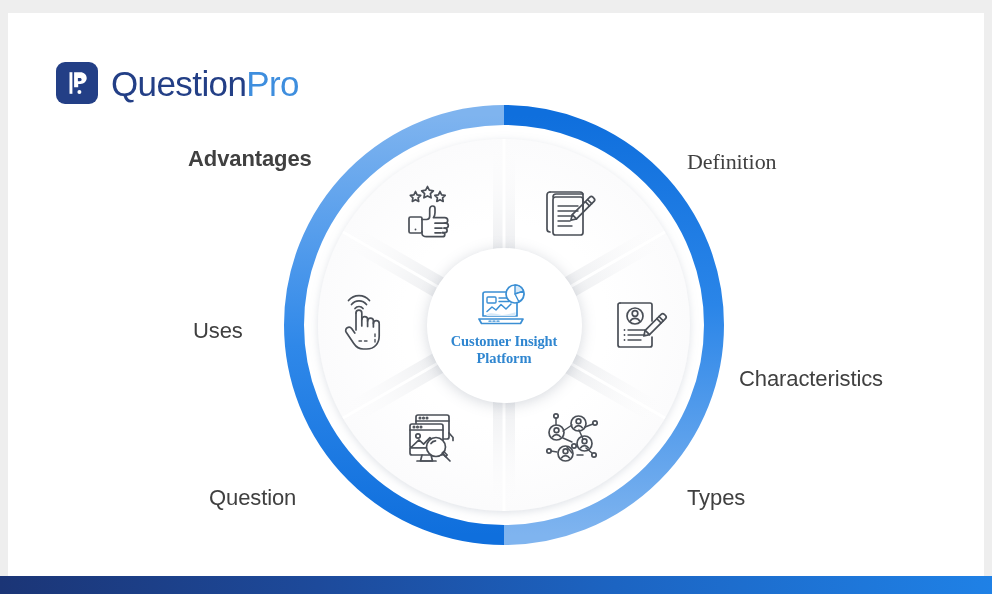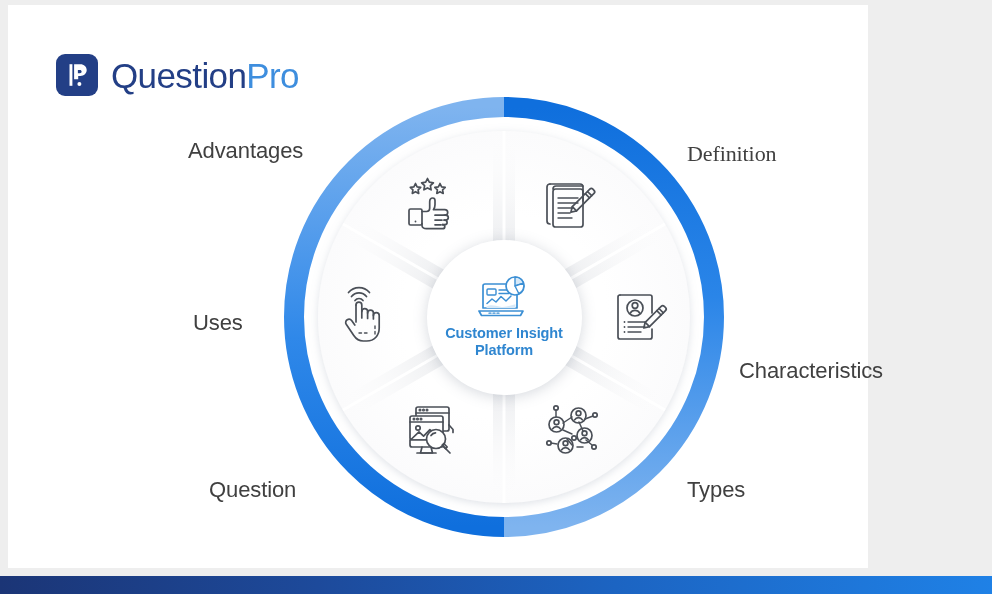--- a/index.html
+++ b/index.html
@@ -17,22 +17,22 @@
     position: relative;
     width: 992px;
     height: 594px;
     background: #eeeeee;
     overflow: hidden;
   }
   
   .canvas {
     position: absolute;
     left: 8px;
-    top: 5px;
-    width: 860px;
+    top: 13px;
+    width: 976px;
     height: 563px;
     background: #ffffff;
   }
   
   .logo {
     position: absolute;
     left: 48px;
     top: 46px;
     display: flex;
     align-items: center;
@@ -78,20 +78,21 @@
     margin-left: -77.5px;
     margin-top: -77.5px;
     border-radius: 50%;
     background: #ffffff;
     box-shadow: 0 2px 14px rgba(120,130,145,0.30);
     display: flex;
     flex-direction: column;
     align-items: center;
     justify-content: center;
     box-sizing: border-box;
+    font-family: Liberation Serif, serif;
   }
   .hub-icon {
     margin-bottom: 4px;
     line-height: 0;
   }
   .hub-label {
     color: #2f86d0;
     font-size: 14.5px;
     font-weight: bold;
     line-height: 1.18;
@@ -387,21 +388,21 @@
             <path d="M39 11 l8.5-2.9 a9 9 0 0 1 -4.6 10.6 z" fill="#ffffff" stroke="#3b8fd4" stroke-width="1.4"></path>
           </svg>
         </div>
         <div class="hub-label">
           <span>Customer Insight</span><br>
           <span>Platform</span>
         </div>
       </div>
     </div>
 
-    <div class="wlabel" style="left:180px; top:133px;">Advantages</div>
+    <div class="wlabel" style="left:180px; top:133px;font-weight:bold;">Advantages</div>
     <div class="wlabel" style="left:679px; top:136px;font-family:Liberation Serif, serif;">Definition</div>
     <div class="wlabel" style="left:731px; top:305px;margin-top:48px;">Characteristics</div>
     <div class="wlabel" style="left:679px; top:472px;">Types</div>
     <div class="wlabel" style="left:201px; top:472px;">Question</div>
     <div class="wlabel" style="left:185px; top:305px;">Uses</div>
 
   </div>
 
   <div class="bottom-bar"></div>
 </div>

